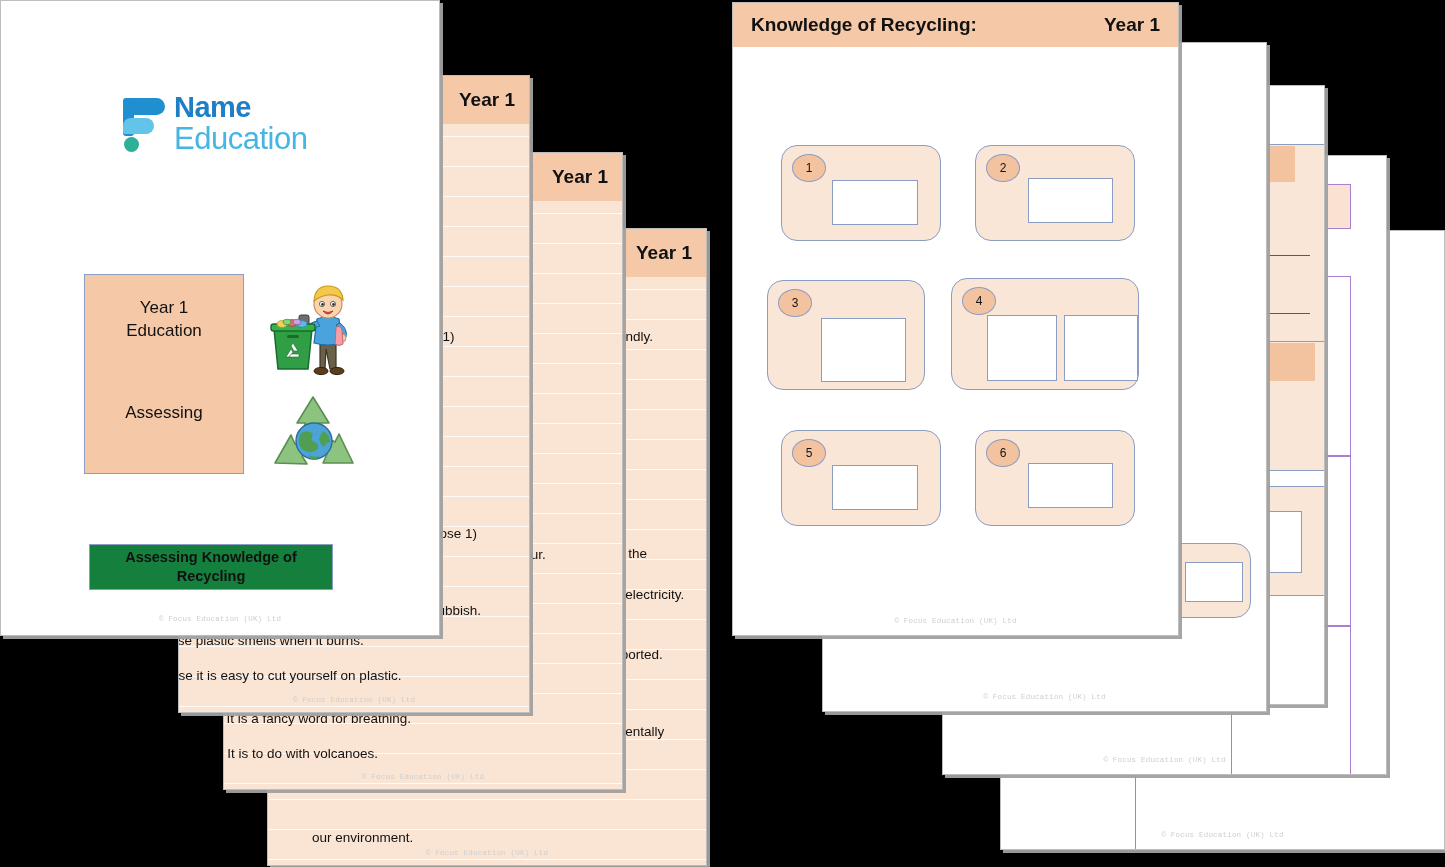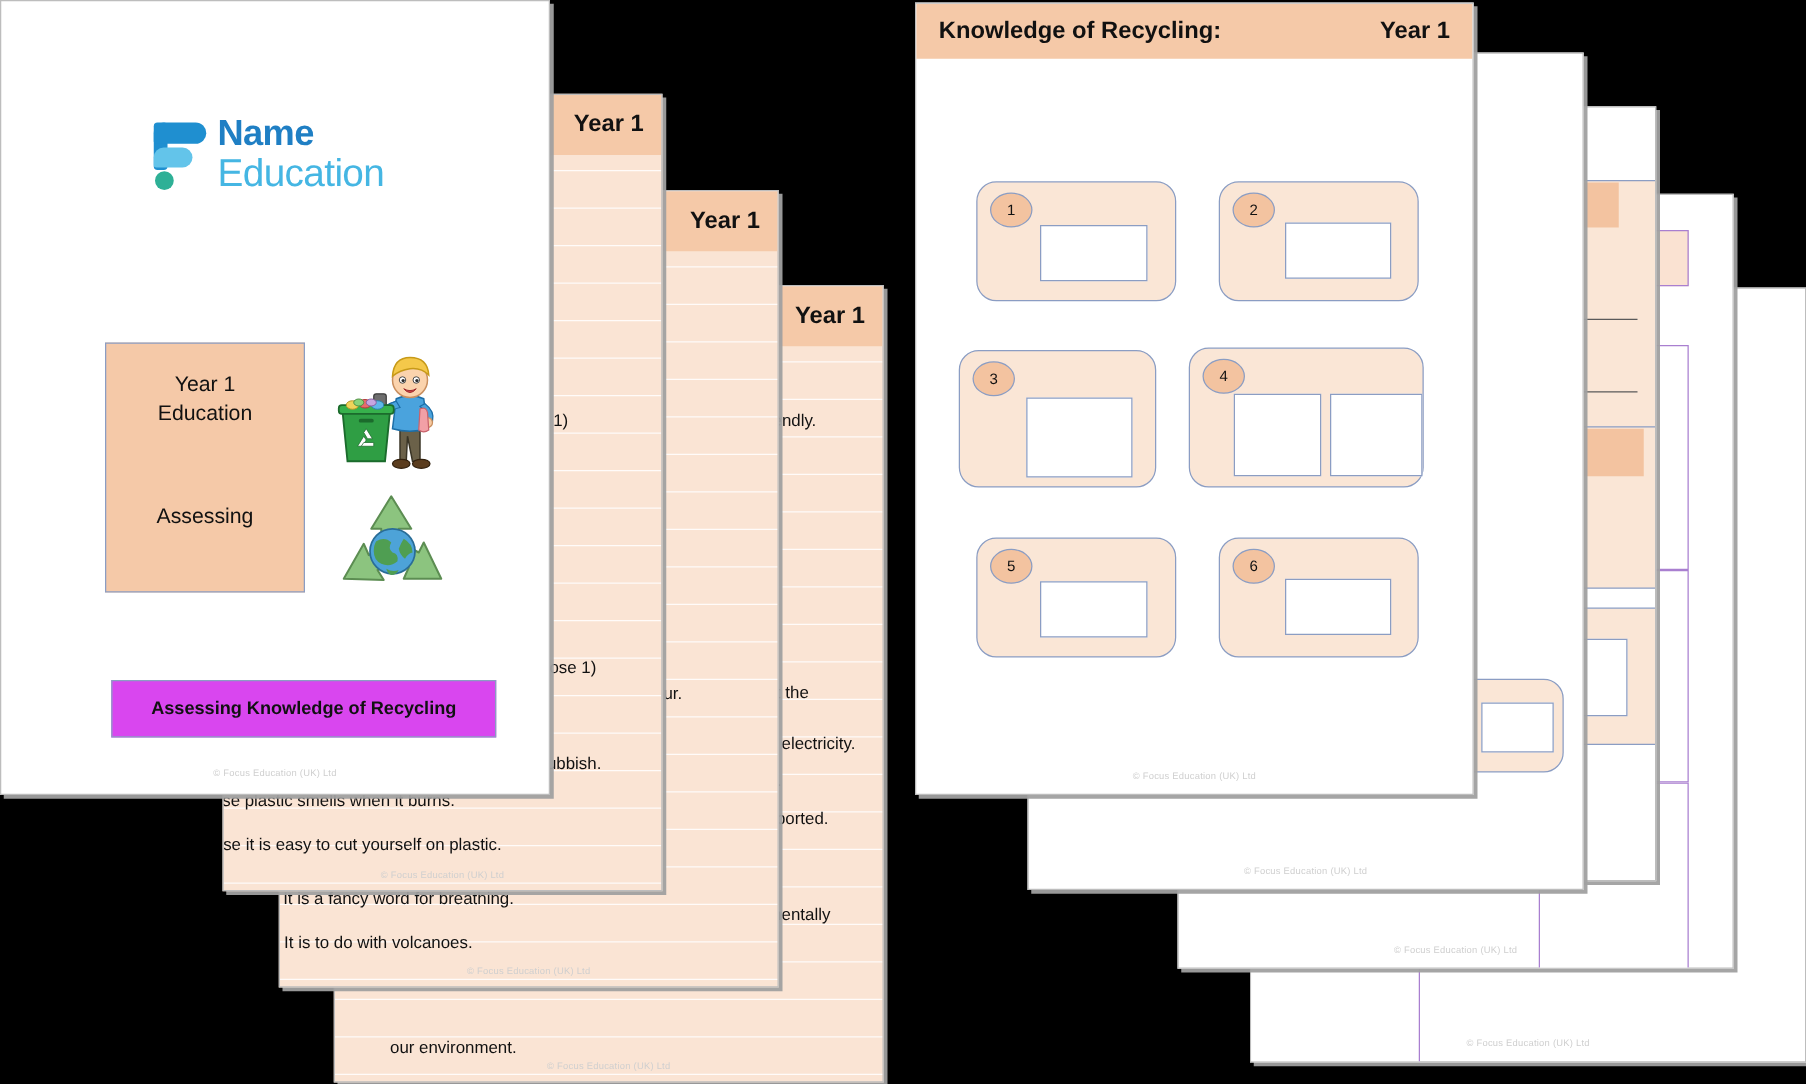--- a/index.html
+++ b/index.html
@@ -23,21 +23,21 @@
     overflow:hidden;
   }
 
   .copyright {
     position:absolute;
     left:0; right:0;
     text-align:center;
     font-size:7.5px;
     color:#cfcfcf;
     letter-spacing:.2px;
-    font-family:Liberation Sans, sans-serif;
+    font-family:Liberation Mono, monospace;
   }
 
   
   #cover { left:0; top:0; width:440px; height:636px; z-index:90; }
 
   .logo-wrap {
     position:absolute; left:120px; top:92px;
     display:flex; align-items:center; gap:9px;
   }
   .logo-mark { position:relative; width:44px; height:60px; }
@@ -63,22 +63,22 @@
 
   .title-box {
     position:absolute; left:83px; top:273px; width:160px; height:200px;
     background:#F5C9A8; border:1px solid #8b9dc3;
     display:flex; flex-direction:column; align-items:center;
   }
   .title-box .tb-top { margin-top:22px; font-size:17px; color:#111; text-align:center; line-height:1.35; }
   .title-box .tb-bot { margin-top:60px; font-size:17px; color:#111; text-align:center; }
 
   .assess-box {
-    position:absolute; left:88px; top:543px; width:308px; height:46px;
-    background:#d946ef; border:1px solid #8b9dc3;
+    position:absolute; left:88px; top:543px; width:244px; height:46px;
+    background:#15803d; border:1px solid #8b9dc3;
     display:flex; align-items:center; justify-content:center;
     text-align:center; font-size:14.5px; font-weight:bold; color:#111; line-height:1.3;
   }
 
   
   .art-boy { position:absolute; left:265px; top:280px; width:92px; height:100px; }
   .art-recycle { position:absolute; left:266px; top:390px; width:94px; height:95px; }
 
   
   .qpage { background:#FAE4D4; }

